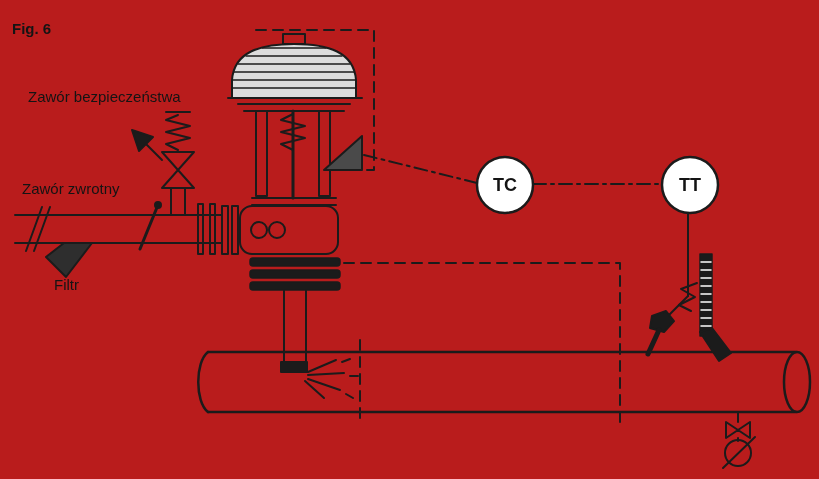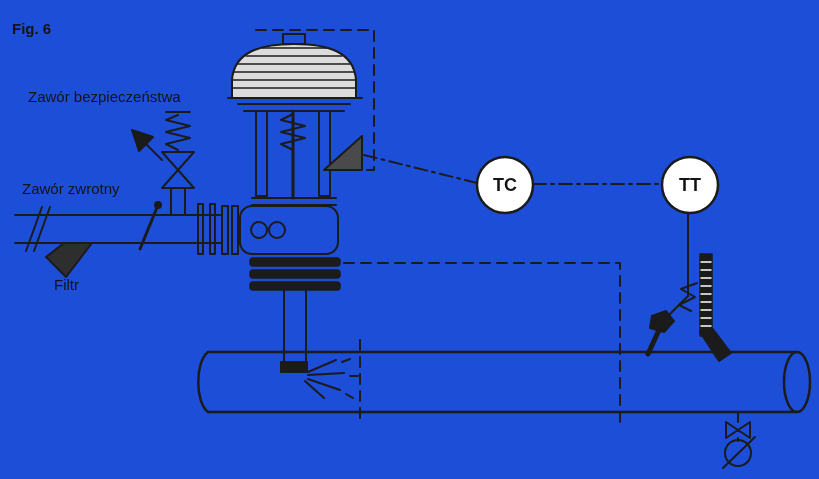--- a/index.html
+++ b/index.html
@@ -1,19 +1,19 @@
 <!DOCTYPE html>
 <html><head>
 <meta charset="utf-8">
 <style>
   html,body{margin:0;padding:0;background:#ffffff;}
   .page{
     position:relative;
     width:819px;height:479px;
-    background:#1d4ed8;
+    background:#b91c1c;
     overflow:hidden;
     font-family:"Liberation Sans", sans-serif;
   }
   svg{display:block;}
   .t{
     font-family:"Liberation Sans", sans-serif;
     font-size:15px;
     fill:#141414;
     stroke:none;
   }

